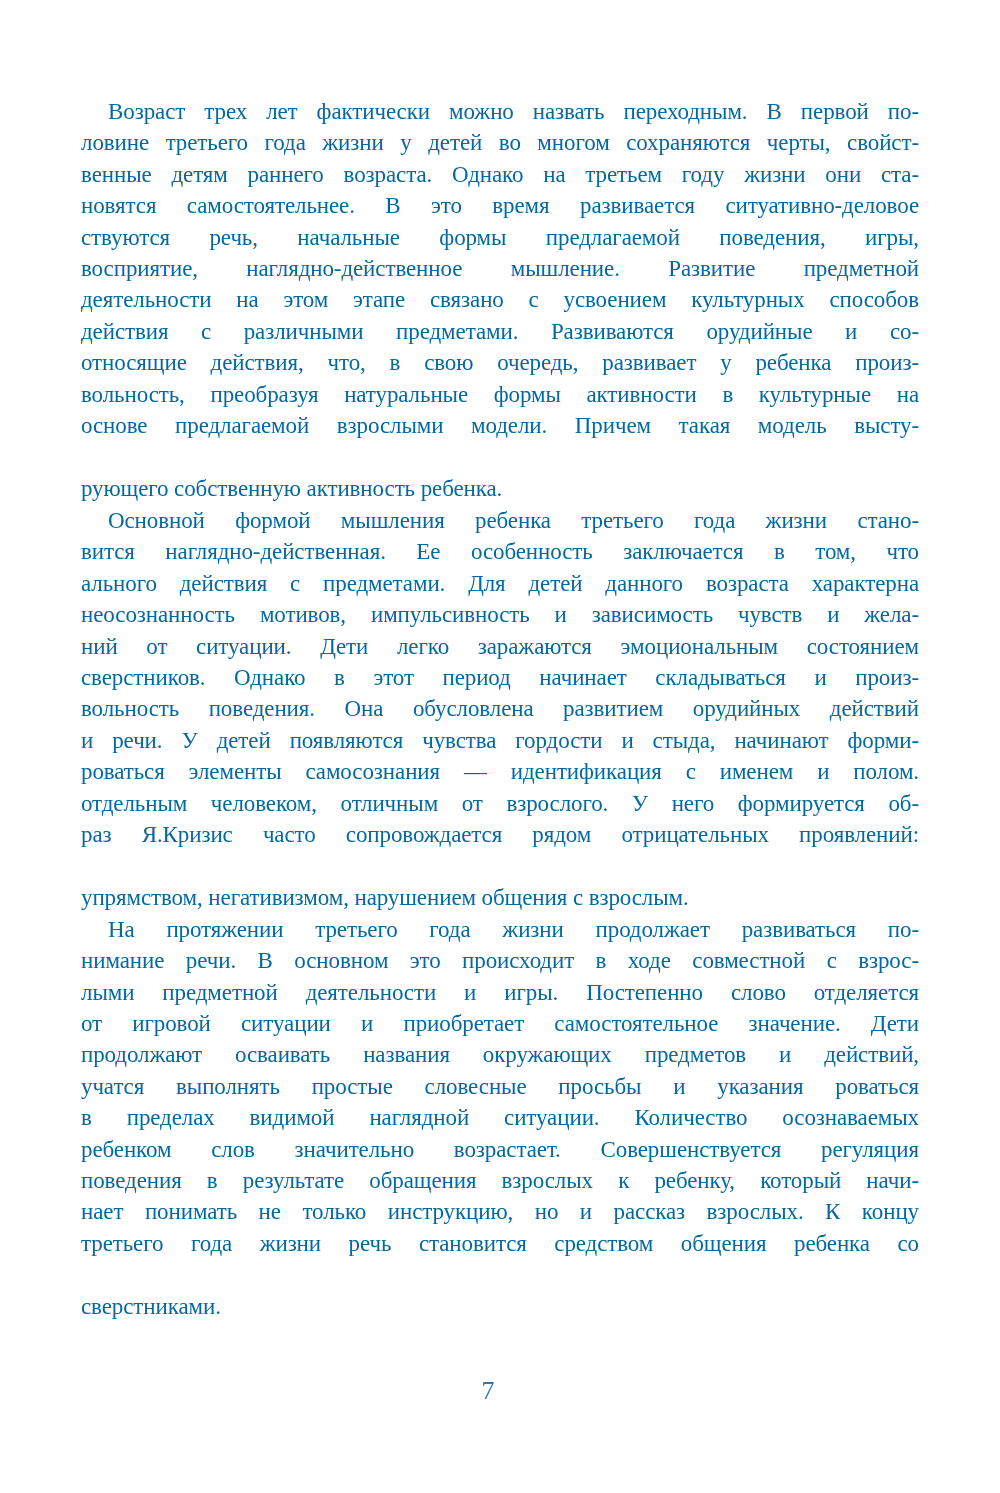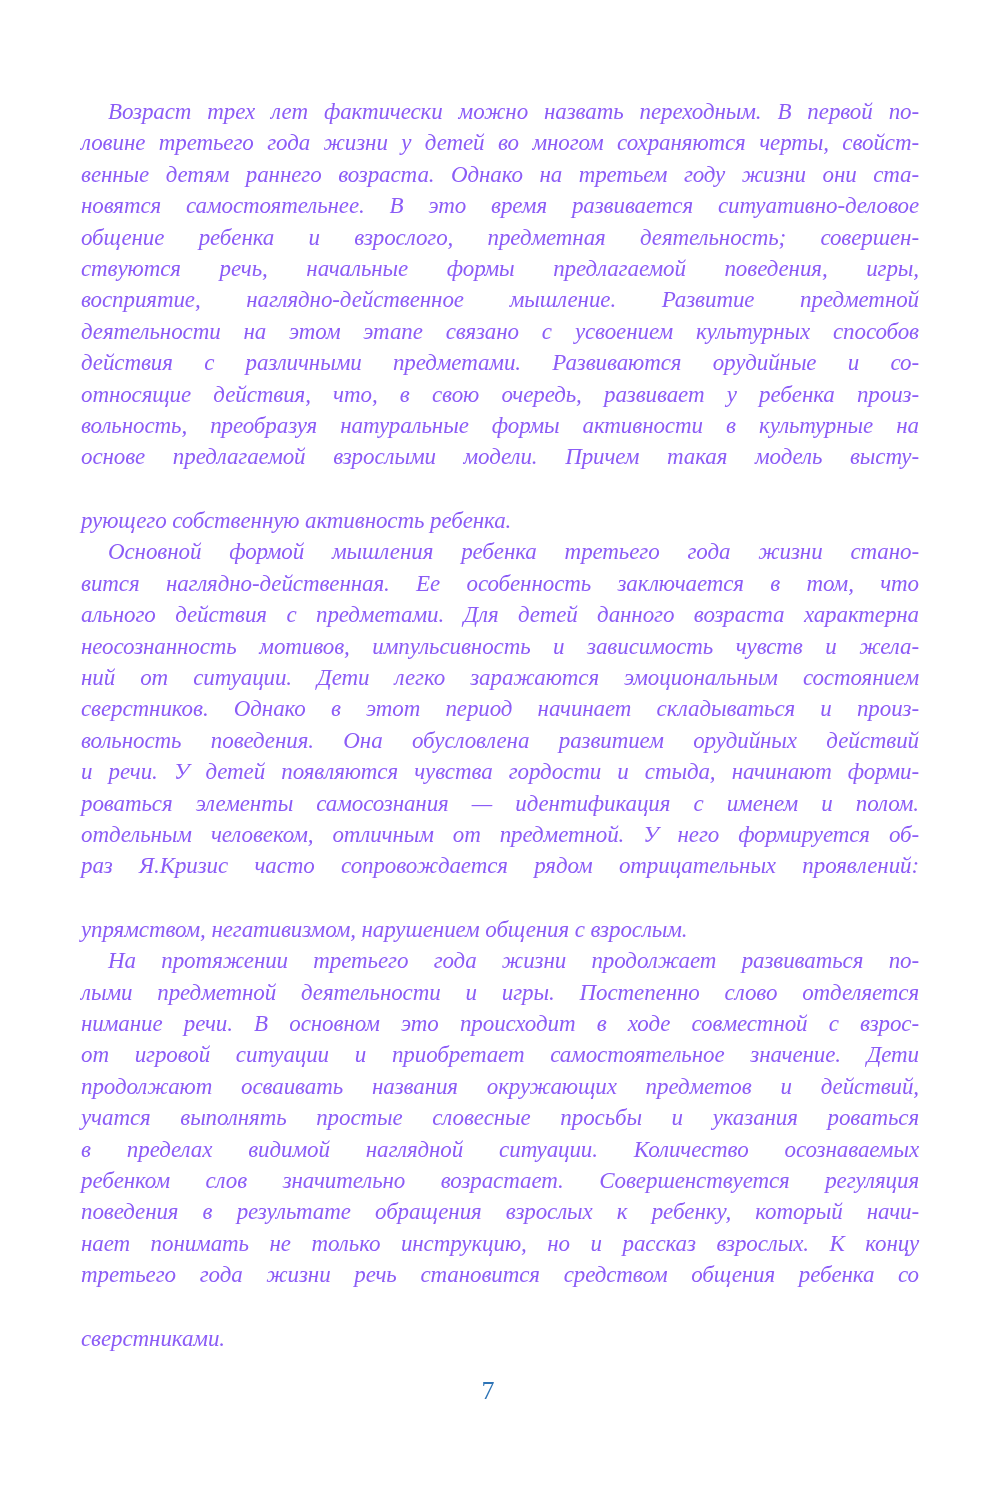--- a/index.html
+++ b/index.html
@@ -47,54 +47,53 @@
     width: 814px;
     text-align: center;
     font-size: 26px;
     line-height: 30px;
   }
 </style>
 </head>
 <body>
 
 <div class="page">
-  <div class="text-block" style="color: #8b5cf6; font-style: italic;">
+  <div class="text-block" style="color: #0369a1;">
       <p class="para">
         <span class="line first">Возраст трех лет фактически можно назвать переходным. В первой по-</span>
         <span class="line">ловине третьего года жизни у детей во многом сохраняются черты, свойст-</span>
         <span class="line">венные детям раннего возраста. Однако на третьем году жизни они ста-</span>
         <span class="line">новятся самостоятельнее. В это время развивается ситуативно-деловое</span>
-        <span class="line">общение ребенка и взрослого, предметная деятельность; совершен-</span>
         <span class="line">ствуются речь, начальные формы предлагаемой поведения, игры,</span>
         <span class="line">восприятие, наглядно-действенное мышление. Развитие предметной</span>
         <span class="line">деятельности на этом этапе связано с усвоением культурных способов</span>
         <span class="line">действия с различными предметами. Развиваются орудийные и со-</span>
         <span class="line">относящие действия, что, в свою очередь, развивает у ребенка произ-</span>
         <span class="line">вольность, преобразуя натуральные формы активности в культурные на</span>
         <span class="line">основе предлагаемой взрослыми модели. Причем такая модель высту-</span>
         <span class="line last">рующего собственную активность ребенка.</span>
       </p>
       <p class="para">
         <span class="line first">Основной формой мышления ребенка третьего года жизни стано-</span>
         <span class="line">вится наглядно-действенная. Ее особенность заключается в том, что</span>
         <span class="line">ального действия с предметами. Для детей данного возраста характерна</span>
         <span class="line">неосознанность мотивов, импульсивность и зависимость чувств и жела-</span>
         <span class="line">ний от ситуации. Дети легко заражаются эмоциональным состоянием</span>
         <span class="line">сверстников. Однако в этот период начинает складываться и произ-</span>
         <span class="line">вольность поведения. Она обусловлена развитием орудийных действий</span>
         <span class="line">и речи. У детей появляются чувства гордости и стыда, начинают форми-</span>
         <span class="line">роваться элементы самосознания — идентификация с именем и полом.</span>
-        <span class="line">отдельным человеком, отличным от предметной. У него формируется об-</span>
+        <span class="line">отдельным человеком, отличным от взрослого. У него формируется об-</span>
         <span class="line">раз Я.Кризис часто сопровождается рядом отрицательных проявлений:</span>
         <span class="line last">упрямством, негативизмом, нарушением общения с взрослым.</span>
       </p>
       <p class="para">
         <span class="line first">На протяжении третьего года жизни продолжает развиваться по-</span>
+        <span class="line">нимание речи. В основном это происходит в ходе совместной с взрос-</span>
         <span class="line">лыми предметной деятельности и игры. Постепенно слово отделяется</span>
-        <span class="line">нимание речи. В основном это происходит в ходе совместной с взрос-</span>
         <span class="line">от игровой ситуации и приобретает самостоятельное значение. Дети</span>
         <span class="line">продолжают осваивать названия окружающих предметов и действий,</span>
         <span class="line">учатся выполнять простые словесные просьбы и указания роваться</span>
         <span class="line">в пределах видимой наглядной ситуации. Количество осознаваемых</span>
         <span class="line">ребенком слов значительно возрастает. Совершенствуется регуляция</span>
         <span class="line">поведения в результате обращения взрослых к ребенку, который начи-</span>
         <span class="line">нает понимать не только инструкцию, но и рассказ взрослых. К концу</span>
         <span class="line">третьего года жизни речь становится средством общения ребенка со</span>
         <span class="line last">сверстниками.</span>
       </p>

